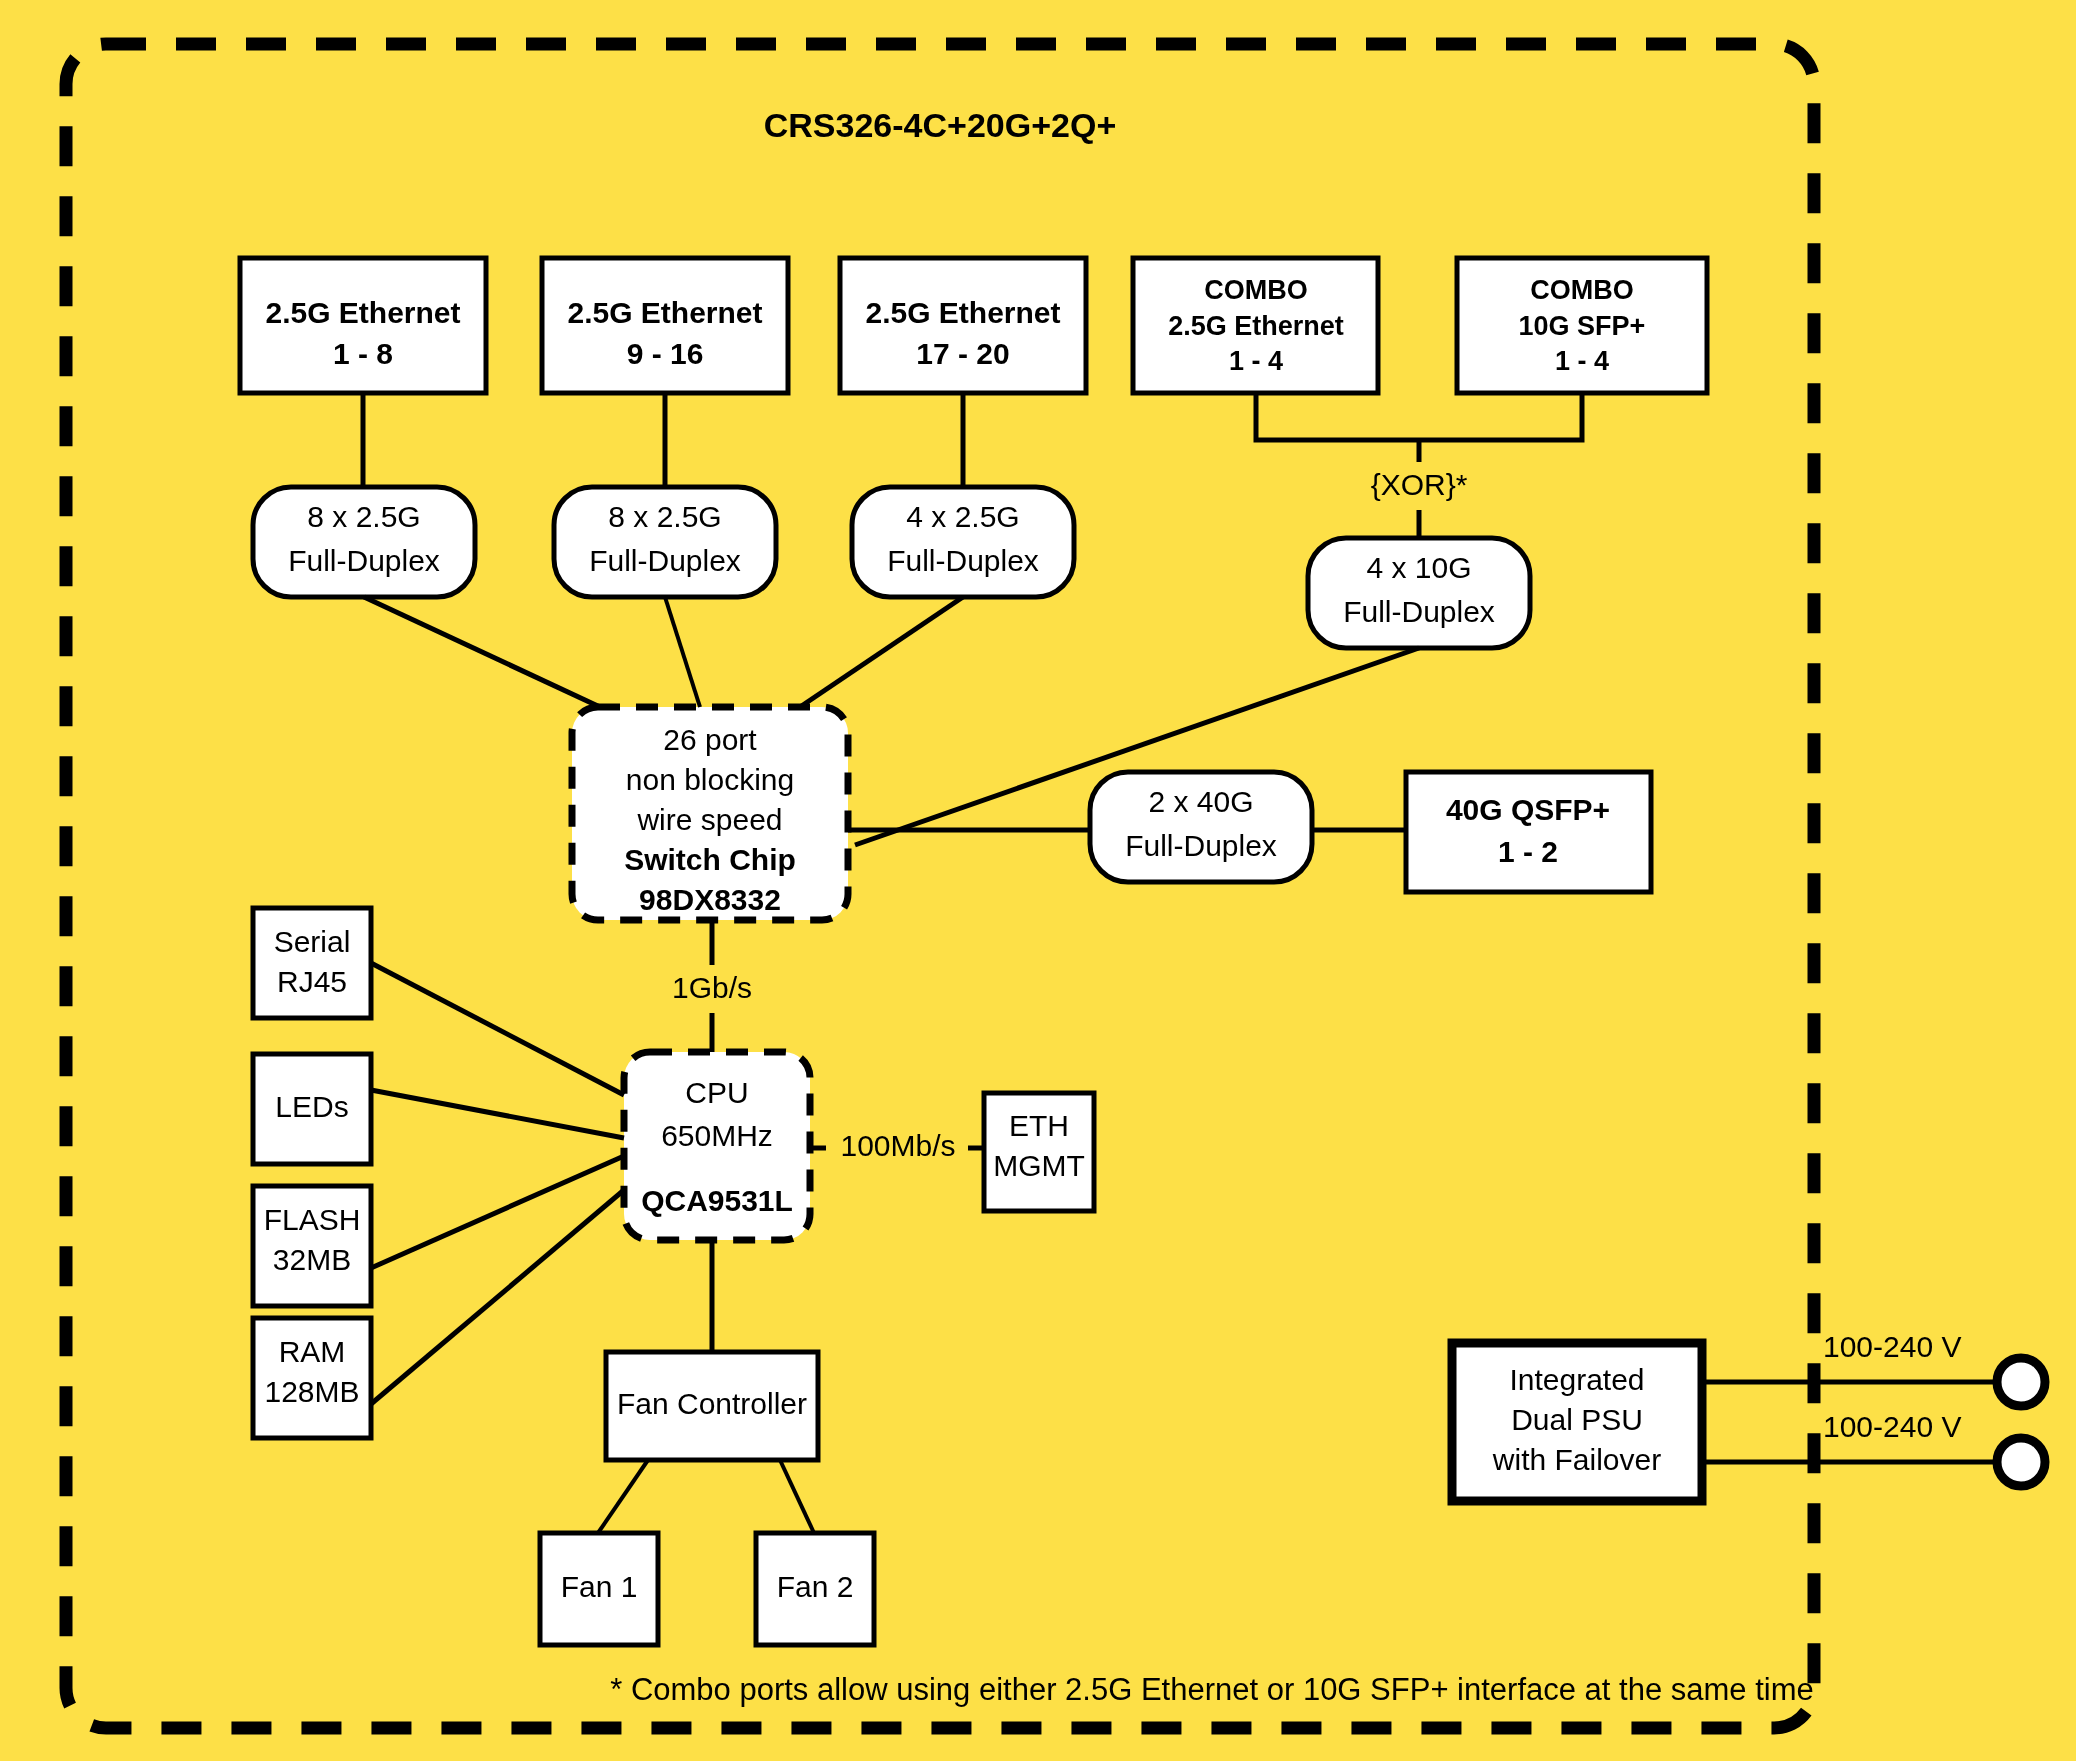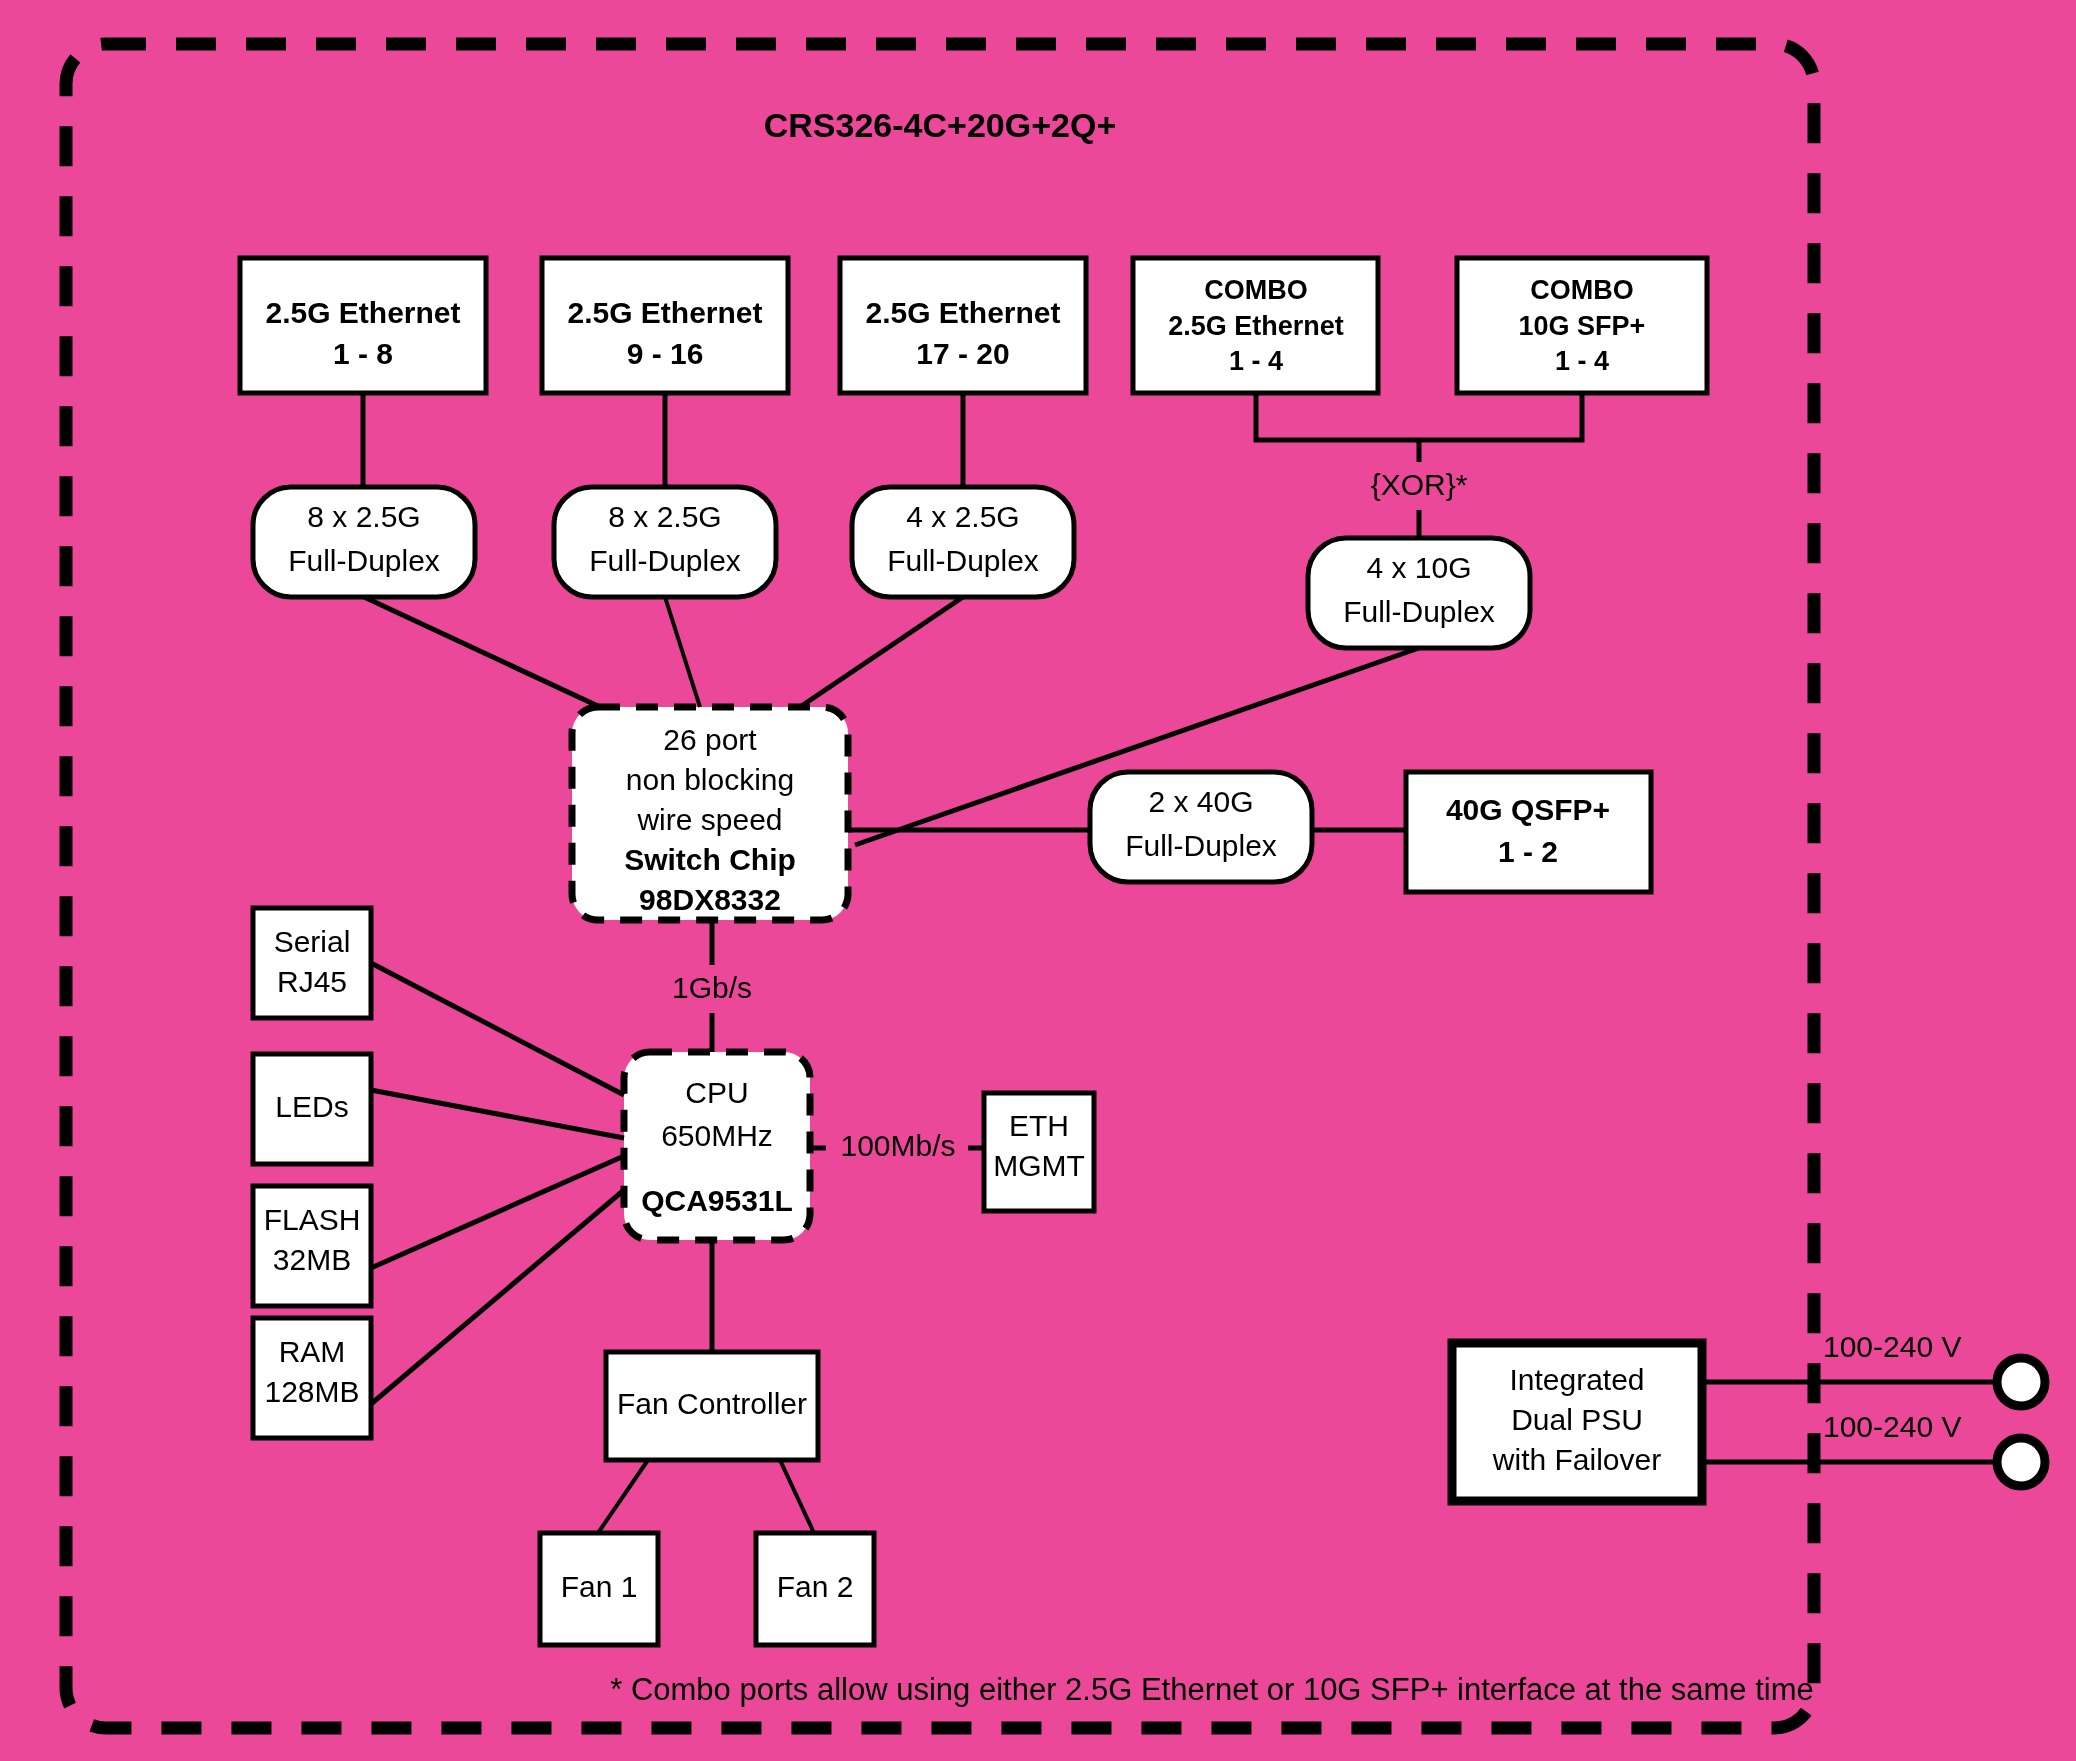--- a/index.html
+++ b/index.html
@@ -1,17 +1,17 @@
 <!DOCTYPE html>
 <html><head>
 <meta charset="utf-8">
 <style>
   html,body{margin:0;padding:0;background:#ffffff;}
   body{font-family:"Liberation Sans", sans-serif;}
-  #stage{position:relative;width:2076px;height:1761px;background:#ec4899;overflow:hidden;}
+  #stage{position:relative;width:2076px;height:1761px;background:#fde047;overflow:hidden;}
   svg#diagram{position:absolute;top:0;left:0;width:2076px;height:1761px;}
   .nodebox{fill:#ffffff;stroke:#000000;stroke-width:5;}
   .nodebox-thick{fill:#ffffff;stroke:#000000;stroke-width:9;}
   .dashbox{fill:#ffffff;stroke:#000000;stroke-width:7;stroke-dasharray:22 16;}
   .outer{fill:none;stroke:#000000;stroke-width:13;stroke-dasharray:40 30;}
   .wire{stroke:#000000;stroke-width:5;fill:none;}
   .wire-thin{stroke:#000000;stroke-width:4;fill:none;}
   .socket{fill:#ffffff;stroke:#000000;stroke-width:9;}
   text{font-family:"Liberation Sans", sans-serif;fill:#000000;}
   .t{font-size:30px;text-anchor:middle;dominant-baseline:middle;}

